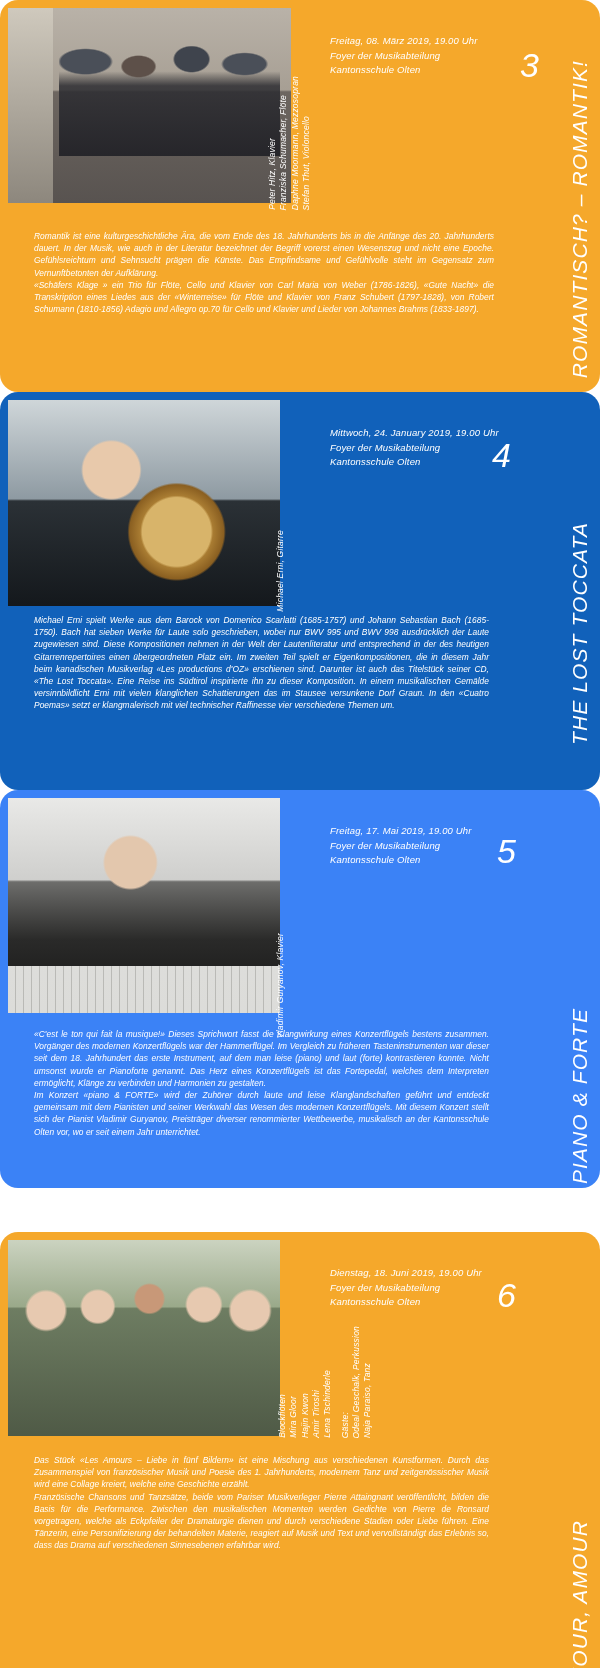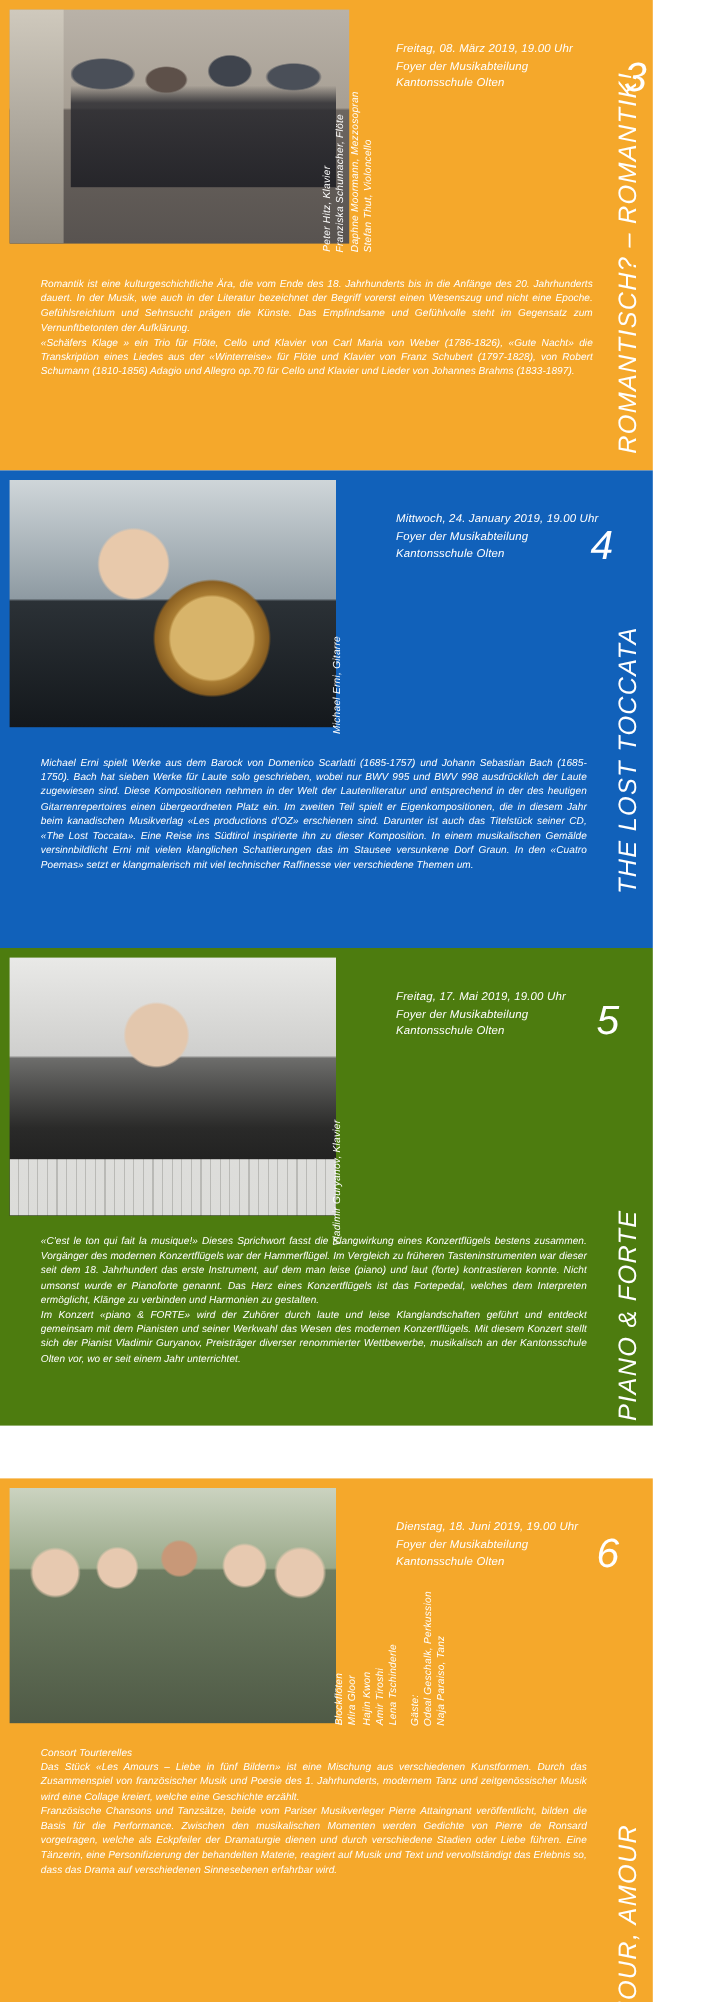--- a/index.html
+++ b/index.html
@@ -6,27 +6,28 @@
   body {
     width: 600px;
     background: #ffffff;
     font-family: "Liberation Sans", sans-serif;
     -webkit-font-smoothing: antialiased;
   }
   .page { width: 600px; position: relative; }
 
   .panel {
     position: relative;
-    width: 544px;
+    width: 600px;
     overflow: hidden;
+    border-radius: 18px;
   }
   
   .theme-amber  { background: #f5a82b; }
   .theme-blue   { background: #1161ba; }
-  .theme-red    { background: #4d7c0f; }
+  .theme-red    { background: #3b82f6; }
   .theme-amber2 { background: #f5a82b; margin-top: 44px; }
   .photo {
     position: relative;
     overflow: hidden;
     flex: 0 0 auto;
   }
 
   
   .ph-quartet {
     background:
@@ -180,21 +181,21 @@
     <div class="meta" style="position:absolute;left:330px;top:8px;">
       <div>Mittwoch, 24. January 2019, 19.00 Uhr</div>
       <div>Foyer der Musikabteilung</div>
       <div>Kantonsschule Olten</div>
     </div>
 
     <div class="bignum" style="left:492px;top:46px;">4</div>
 
     <div class="vtitle" style="right:8px;top:130px;">THE LOST TOCCATA</div>
 
-    <div class="bodytext hyphen-ok" style="left:34px;top:222px;width:455px;margin-top:15px;">
+    <div class="bodytext hyphen-ok" style="left:34px;top:222px;width:455px;">
       <p>Michael Erni spielt Werke aus dem Barock von Domenico Scarlatti (1685-1757) und Johann Sebastian Bach (1685-1750). Bach hat sieben Werke für Laute solo geschrieben, wobei nur BWV 995 und BWV 998 ausdrücklich der Laute zugewiesen sind. Diese Kompositionen nehmen in der Welt der Lautenliteratur und entsprechend in der des heutigen Gitarrenrepertoires einen übergeordneten Platz ein. Im zweiten Teil spielt er Eigenkompositionen, die in diesem Jahr beim kanadischen Musikverlag «Les productions d'OZ» erschienen sind. Darunter ist auch das Titelstück seiner CD, «The Lost Toccata».  Eine Reise ins Südtirol inspirierte ihn zu dieser Komposition. In einem musikalischen Gemälde versinnbildlicht Erni mit vielen klanglichen Schattierungen das im Stausee versunkene Dorf Graun. In den «Cuatro Poemas» setzt er klangmalerisch mit viel technischer Raffinesse vier verschiedene Themen um.</p>
     </div>
   </section>
 
   <section class="panel theme-red" style="height:398px;">
     <div class="photo ph-piano" style="width:272px;height:215px;margin:8px 0 0 8px;"></div>
 
     <div class="credits" style="left:276px; top:118px; height:130px;">
       <div class="credit-line">Vladimir Guryanov, Klavier</div>
     </div>
@@ -233,19 +234,18 @@
       <div>Dienstag, 18. Juni 2019, 19.00 Uhr</div>
       <div>Foyer der Musikabteilung</div>
       <div>Kantonsschule Olten</div>
     </div>
 
     <div class="bignum" style="left:497px;top:46px;">6</div>
 
     <div class="vtitle" style="right:8px;top:288px;">AMOUR, AMOUR</div>
 
     <div class="bodytext hyphen-ok" style="left:34px;top:222px;width:455px;">
-      <p>Consort Tourterelles</p>
       <p>Das Stück «Les Amours – Liebe in fünf Bildern» ist eine Mischung aus verschiedenen Kunstformen. Durch das Zusammenspiel von französischer Musik und Poesie des 1. Jahrhunderts, modernem Tanz und zeitgenössischer Musik wird eine Collage kreiert, welche eine Geschichte erzählt.</p>
       <p>Französische Chansons und Tanzsätze, beide vom Pariser Musikverleger Pierre Attaingnant veröffentlicht, bilden die Basis für die Performance. Zwischen den musikalischen Momenten werden Gedichte von Pierre de Ronsard vorgetragen, welche als Eckpfeiler der Dramaturgie dienen und durch verschiedene Stadien oder Liebe führen. Eine Tänzerin, eine Personifizierung der behandelten Materie, reagiert auf Musik und Text und vervollständigt das Erlebnis so, dass das Drama auf verschiedenen Sinnesebenen erfahrbar wird.</p>
     </div>
   </section>
 
 </div>
 
 </body></html>

